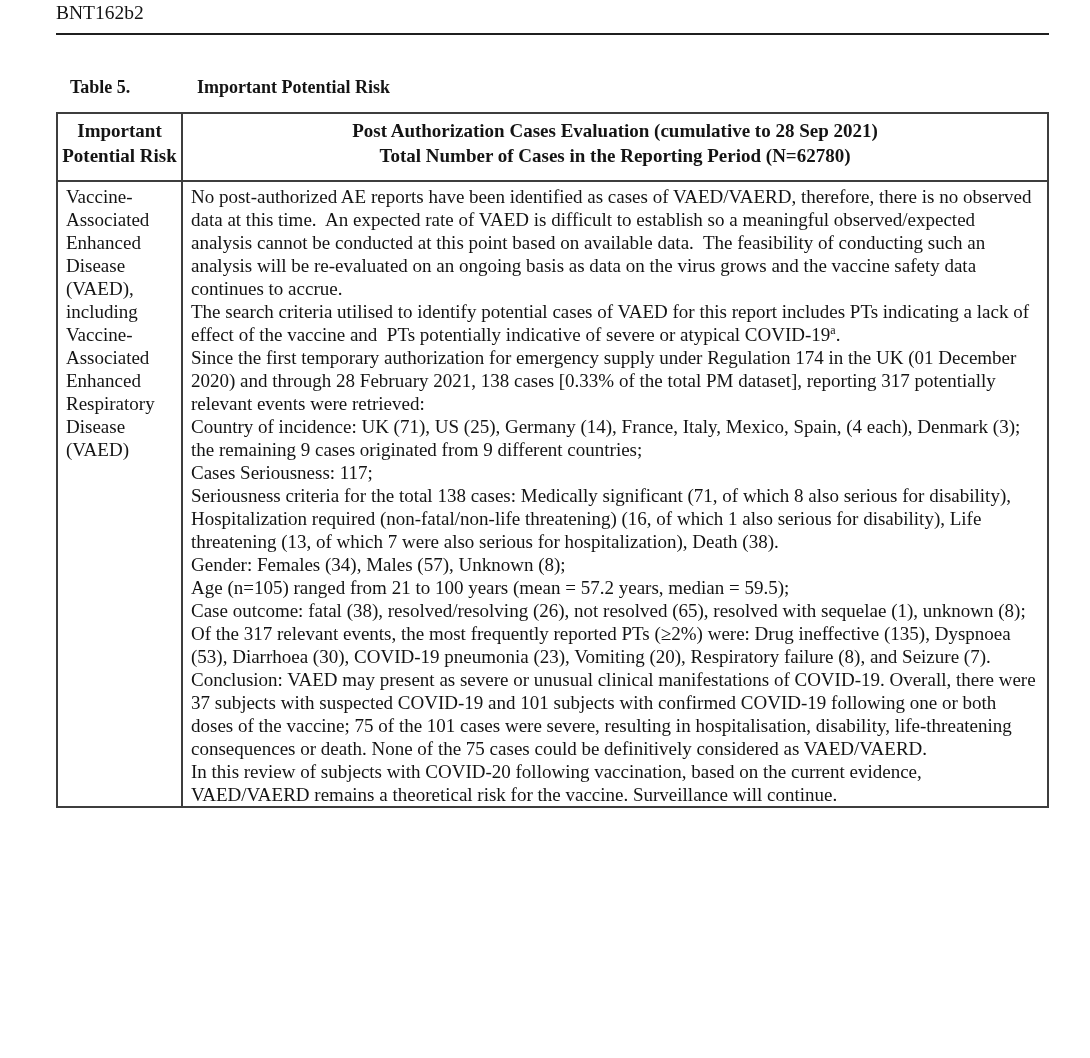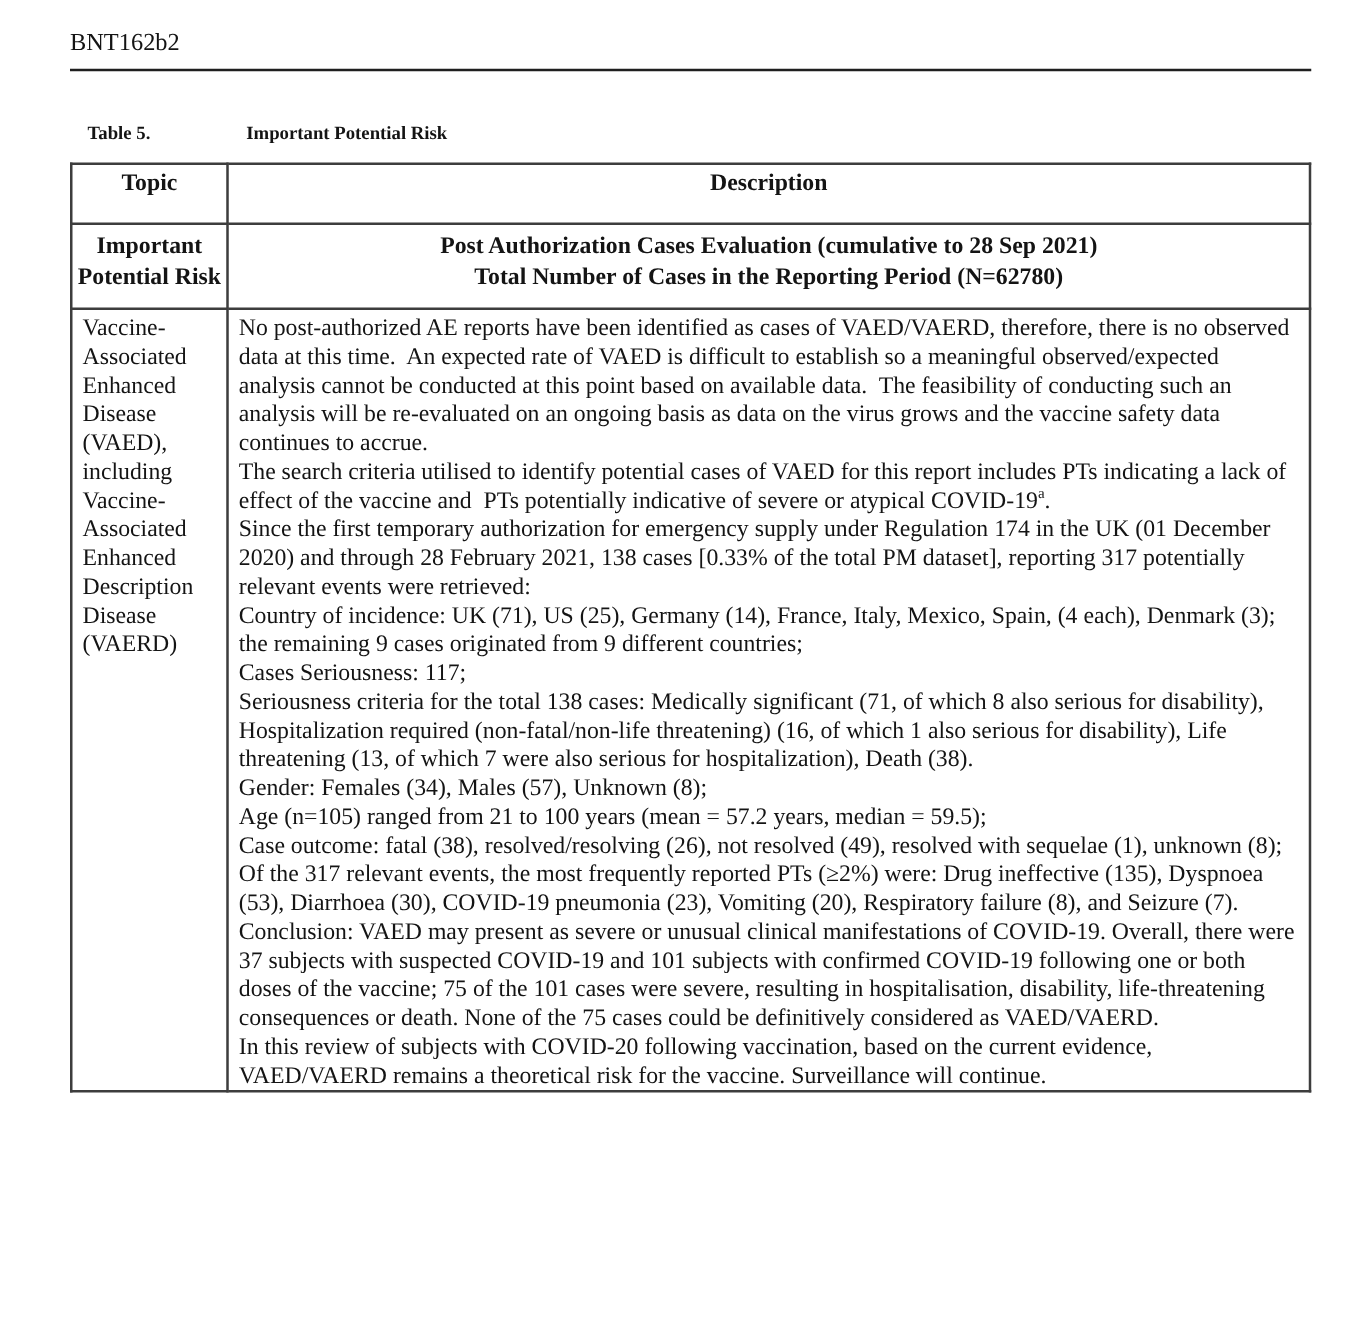--- a/index.html
+++ b/index.html
@@ -5,29 +5,29 @@
   html, body { margin: 0; padding: 0; }
   body {
     width: 1090px; height: 1058px; overflow: hidden;
     background: #ffffff; color: #141414;
     font-family: "Liberation Serif", serif;
   }
   .content { margin-left: 56px; width: 993px; }
 
   
   .doc-header {
-    padding-top: 22px; padding-bottom: 8px;
+    padding-bottom: 8px;
     font-size: 19.5px; line-height: 25px;
     border-bottom: 2px solid #1f1f1f;
   }
 
   
   .table-title {
     margin: 42px 0 0 14px;
-    font-size: 15px; font-weight: bold;
+    font-size: 18px; font-weight: bold;
   }
   .table-title .tlabel { display: inline-block; width: 127px; }
 
   
   table.risk {
     margin-top: 14px; width: 993px;
     border-collapse: collapse; table-layout: fixed;
   }
   table.risk col.c1 { width: 125px; }
   table.risk th, table.risk td {
@@ -62,43 +62,39 @@
   <div class="table-title">
     <span class="tlabel">Table 5.</span><span>Important Potential Risk</span>
   </div>
 
   <table class="risk">
     <colgroup>
         <col class="c1">
         <col class="c2">
       </colgroup>
     <tbody>
-      <tr class="hdr">
-        <th>Topic</th>
-        <th>Description</th>
-      </tr>
       <tr class="sub">
         <th>Important Potential Risk</th>
         <th>
           <div>Post Authorization Cases Evaluation (cumulative to 28 Sep 2021)</div>
           <div>Total Number of Cases in the Reporting Period (N=62780)</div>
         </th>
       </tr>
       <tr class="bodyrow">
-        <td class="topic-cell">Vaccine-Associated Enhanced Disease (VAED), including Vaccine-Associated Enhanced Description Disease (VAERD)</td>
+        <td class="topic-cell">Vaccine-Associated Enhanced Disease (VAED), including Vaccine-Associated Enhanced Respiratory Disease (VAED)</td>
         <td class="desc-cell">
             <div class="para">No post-authorized AE reports have been identified as cases of VAED/VAERD, therefore, there is no observed data at this time.  An expected rate of VAED is difficult to establish so a meaningful observed/expected analysis cannot be conducted at this point based on available data.  The feasibility of conducting such an analysis will be re-evaluated on an ongoing basis as data on the virus grows and the vaccine safety data continues to accrue.</div>
             <div class="para gap">The search criteria utilised to identify potential cases of VAED for this report includes PTs indicating a lack of effect of the vaccine and  PTs potentially indicative of severe or atypical COVID-19<sup>a</sup>.</div>
             <div class="para gap">Since the first temporary authorization for emergency supply under Regulation 174 in the UK (01 December 2020) and through 28 February 2021, 138 cases [0.33% of the total PM dataset], reporting 317 potentially relevant events were retrieved:</div>
             <div class="para gap">Country of incidence: UK (71), US (25), Germany (14), France, Italy, Mexico, Spain, (4 each), Denmark (3); the remaining 9 cases originated from 9 different countries;</div>
             <div class="para">Cases Seriousness: 117;</div>
             <div class="para">Seriousness criteria for the total 138 cases: Medically significant (71, of which 8 also serious for disability), Hospitalization required (non-fatal/non-life threatening) (16, of which 1 also serious for disability), Life threatening (13, of which 7 were also serious for hospitalization), Death (38).</div>
             <div class="para">Gender: Females (34), Males (57), Unknown (8);</div>
             <div class="para">Age (n=105) ranged from 21 to 100 years (mean = 57.2 years, median = 59.5);</div>
-            <div class="para">Case outcome: fatal (38), resolved/resolving (26), not resolved (49), resolved with sequelae (1), unknown (8);</div>
+            <div class="para">Case outcome: fatal (38), resolved/resolving (26), not resolved (65), resolved with sequelae (1), unknown (8);</div>
             <div class="para">Of the 317 relevant events, the most frequently reported PTs (≥2%) were: Drug ineffective (135), Dyspnoea (53), Diarrhoea (30), COVID-19 pneumonia (23), Vomiting (20), Respiratory failure (8), and Seizure (7).</div>
             <div class="para gap">Conclusion: VAED may present as severe or unusual clinical manifestations of COVID-19. Overall, there were 37 subjects with suspected COVID-19 and 101 subjects with confirmed COVID-19 following one or both doses of the vaccine; 75 of the 101 cases were severe, resulting in hospitalisation, disability, life-threatening consequences or death. None of the 75 cases could be definitively considered as VAED/VAERD.</div>
             <div class="para">In this review of subjects with COVID-20 following vaccination, based on the current evidence, VAED/VAERD remains a theoretical risk for the vaccine. Surveillance will continue.</div>
           </td>
       </tr>
     </tbody>
   </table>
 
 </div>
 

